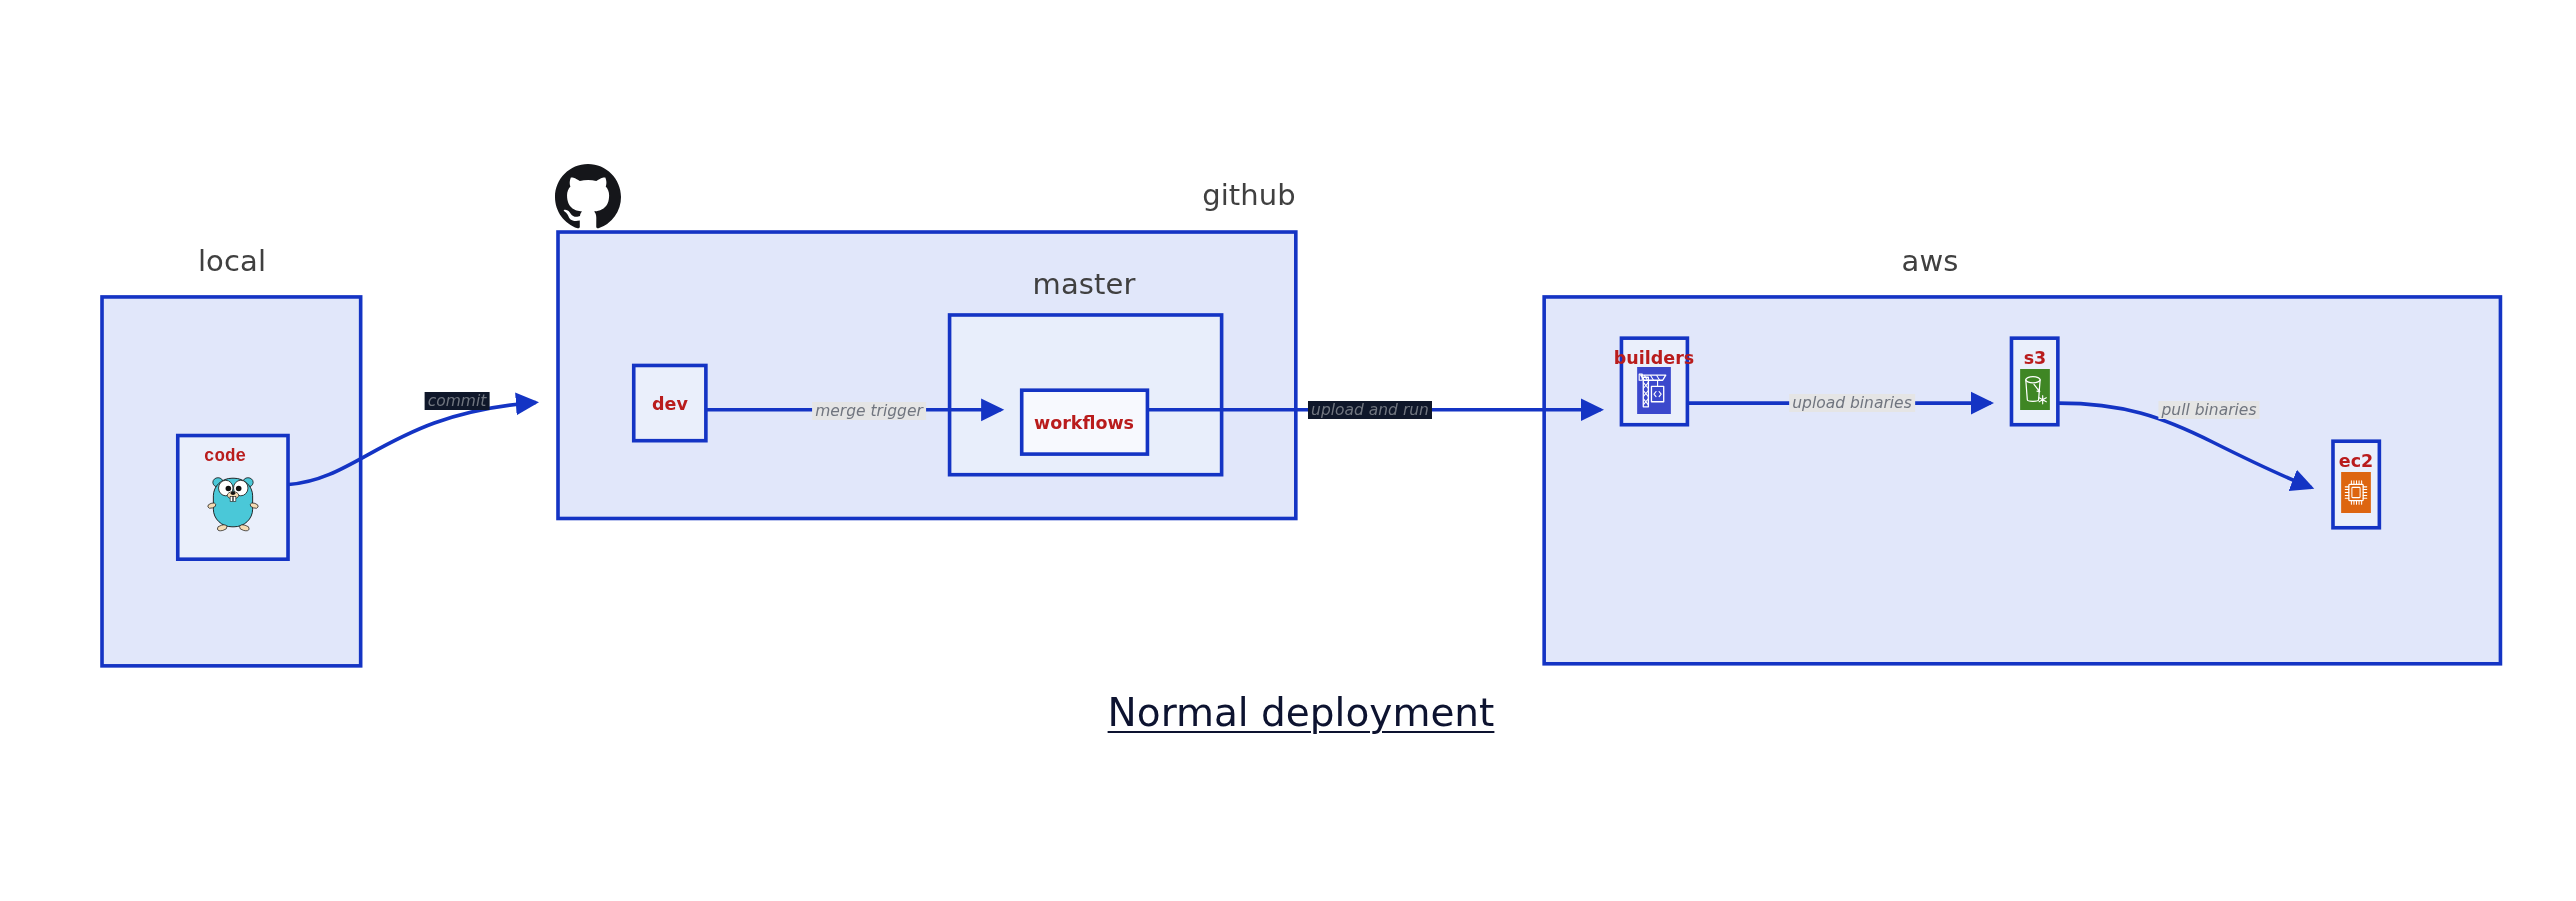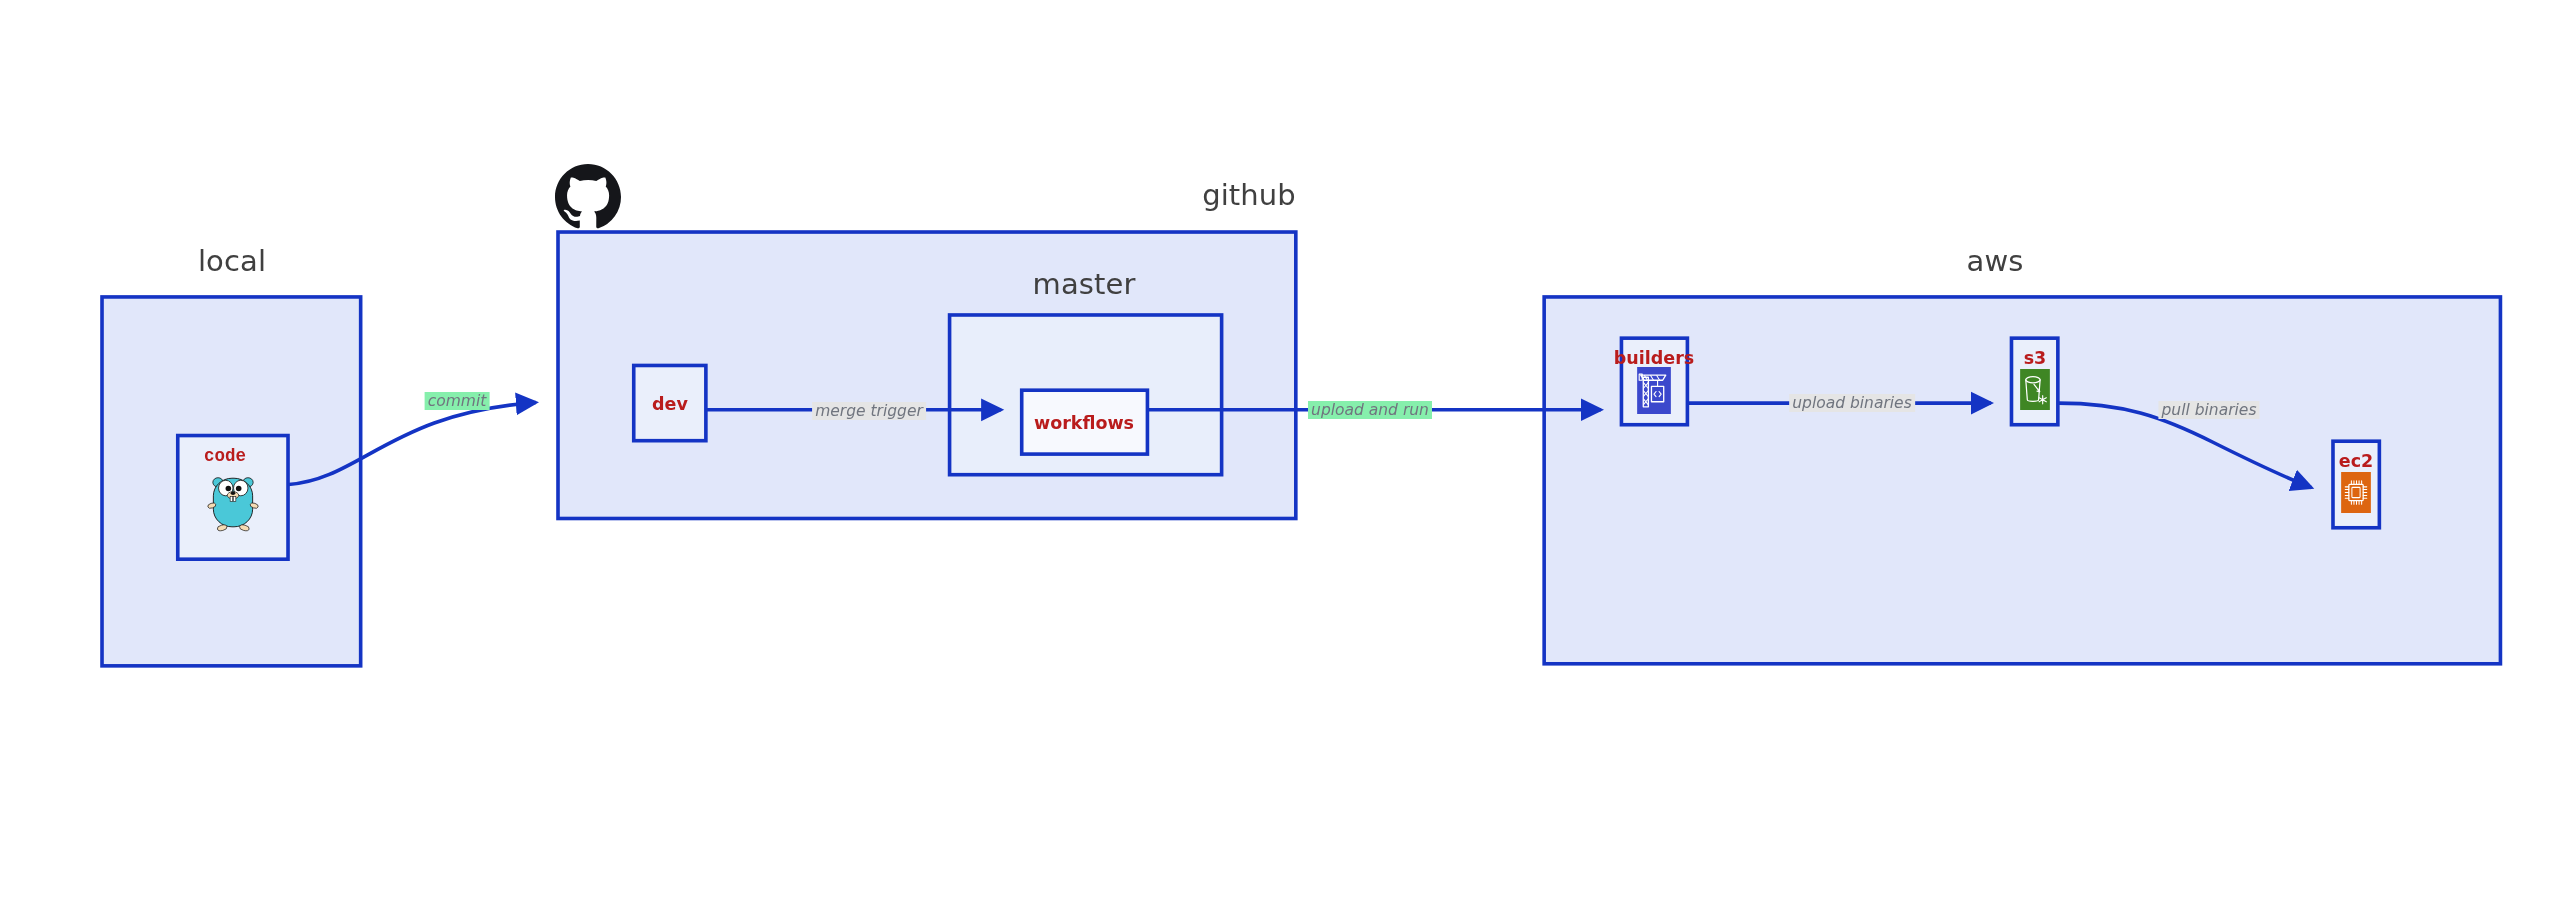--- a/index.html
+++ b/index.html
@@ -33,21 +33,21 @@
   }
   .edge-label{
     position:absolute;
     color:#70757f;
     font-size:15.5px;
     font-style:italic;
     white-space:nowrap;
     transform:translate(-50%,-50%);
     background:transparent;
   }
-  .edge-label.onwhite{background:#86efac;padding:0 3.1px;}
+  .edge-label.onwhite{background:#0f172a;padding:0 3.1px;}
   .edge-label.onlav{background:#e5e5e5;padding:0 3.1px;}
 
   .page-title{
     position:absolute;
     color:#0d1330;
     font-size:39px;
     font-weight:400;
     white-space:nowrap;
     transform:translateX(-50%);
     text-decoration:underline;
@@ -112,21 +112,21 @@
         0-.87.31-1.59.82-2.15-.08-.2-.36-1.02.08-2.12 0 0 .67-.21 2.2.82.64-.18 1.32-.27 2-.27.68 0 1.36.09
         2 .27 1.53-1.04 2.2-.82 2.2-.82.44 1.1.16 1.92.08 2.12.51.56.82 1.27.82 2.15 0 3.07-1.87 3.75-3.65
         3.95.29.25.54.73.54 1.48 0 1.07-.01 1.93-.01 2.2 0 .21.15.46.55.38A8.012 8.012 0 0 0 16 8c0-4.42-3.58-8-8-8z"></path>
       </svg>
     </div>
 
     <div class="group-title" style="left:232px;top:244px;">local</div>
 
     <div class="group-title" style="left:1249px;top:178px;">github</div>
 
-    <div class="group-title" style="left:1995px;top:244px;">aws</div>
+    <div class="group-title" style="left:1930px;top:244px;">aws</div>
 
     <div class="group-title" style="left:1084px;top:267px;">master</div>
 
     <div class="node-title" style="left:225px;top:446px;font-family:Liberation Mono, monospace;">code</div>
 
     <div class="node-title" style="left:670px;top:394px;">dev</div>
 
     <div class="node-title" style="left:1084px;top:413px;text-align:right;">workflows</div>
 
     <div class="node-title" style="left:1654px;top:348px;">builders</div>
@@ -218,16 +218,17 @@
     <div class="edge-label onwhite" style="left:457px;top:401px;">commit</div>
 
     <div class="edge-label onlav" style="left:869px;top:411px;">merge trigger</div>
 
     <div class="edge-label onwhite" style="left:1370px;top:410px;">upload and run</div>
 
     <div class="edge-label onlav" style="left:1852px;top:403px;">upload binaries</div>
 
     <div class="edge-label onlav" style="left:2209px;top:410px;">pull binaries</div>
 
+    <div class="page-title" style="left:1301px;top:690px;">Normal deployment</div>
 
   </div>
 </div>
 
 
 </body></html>

